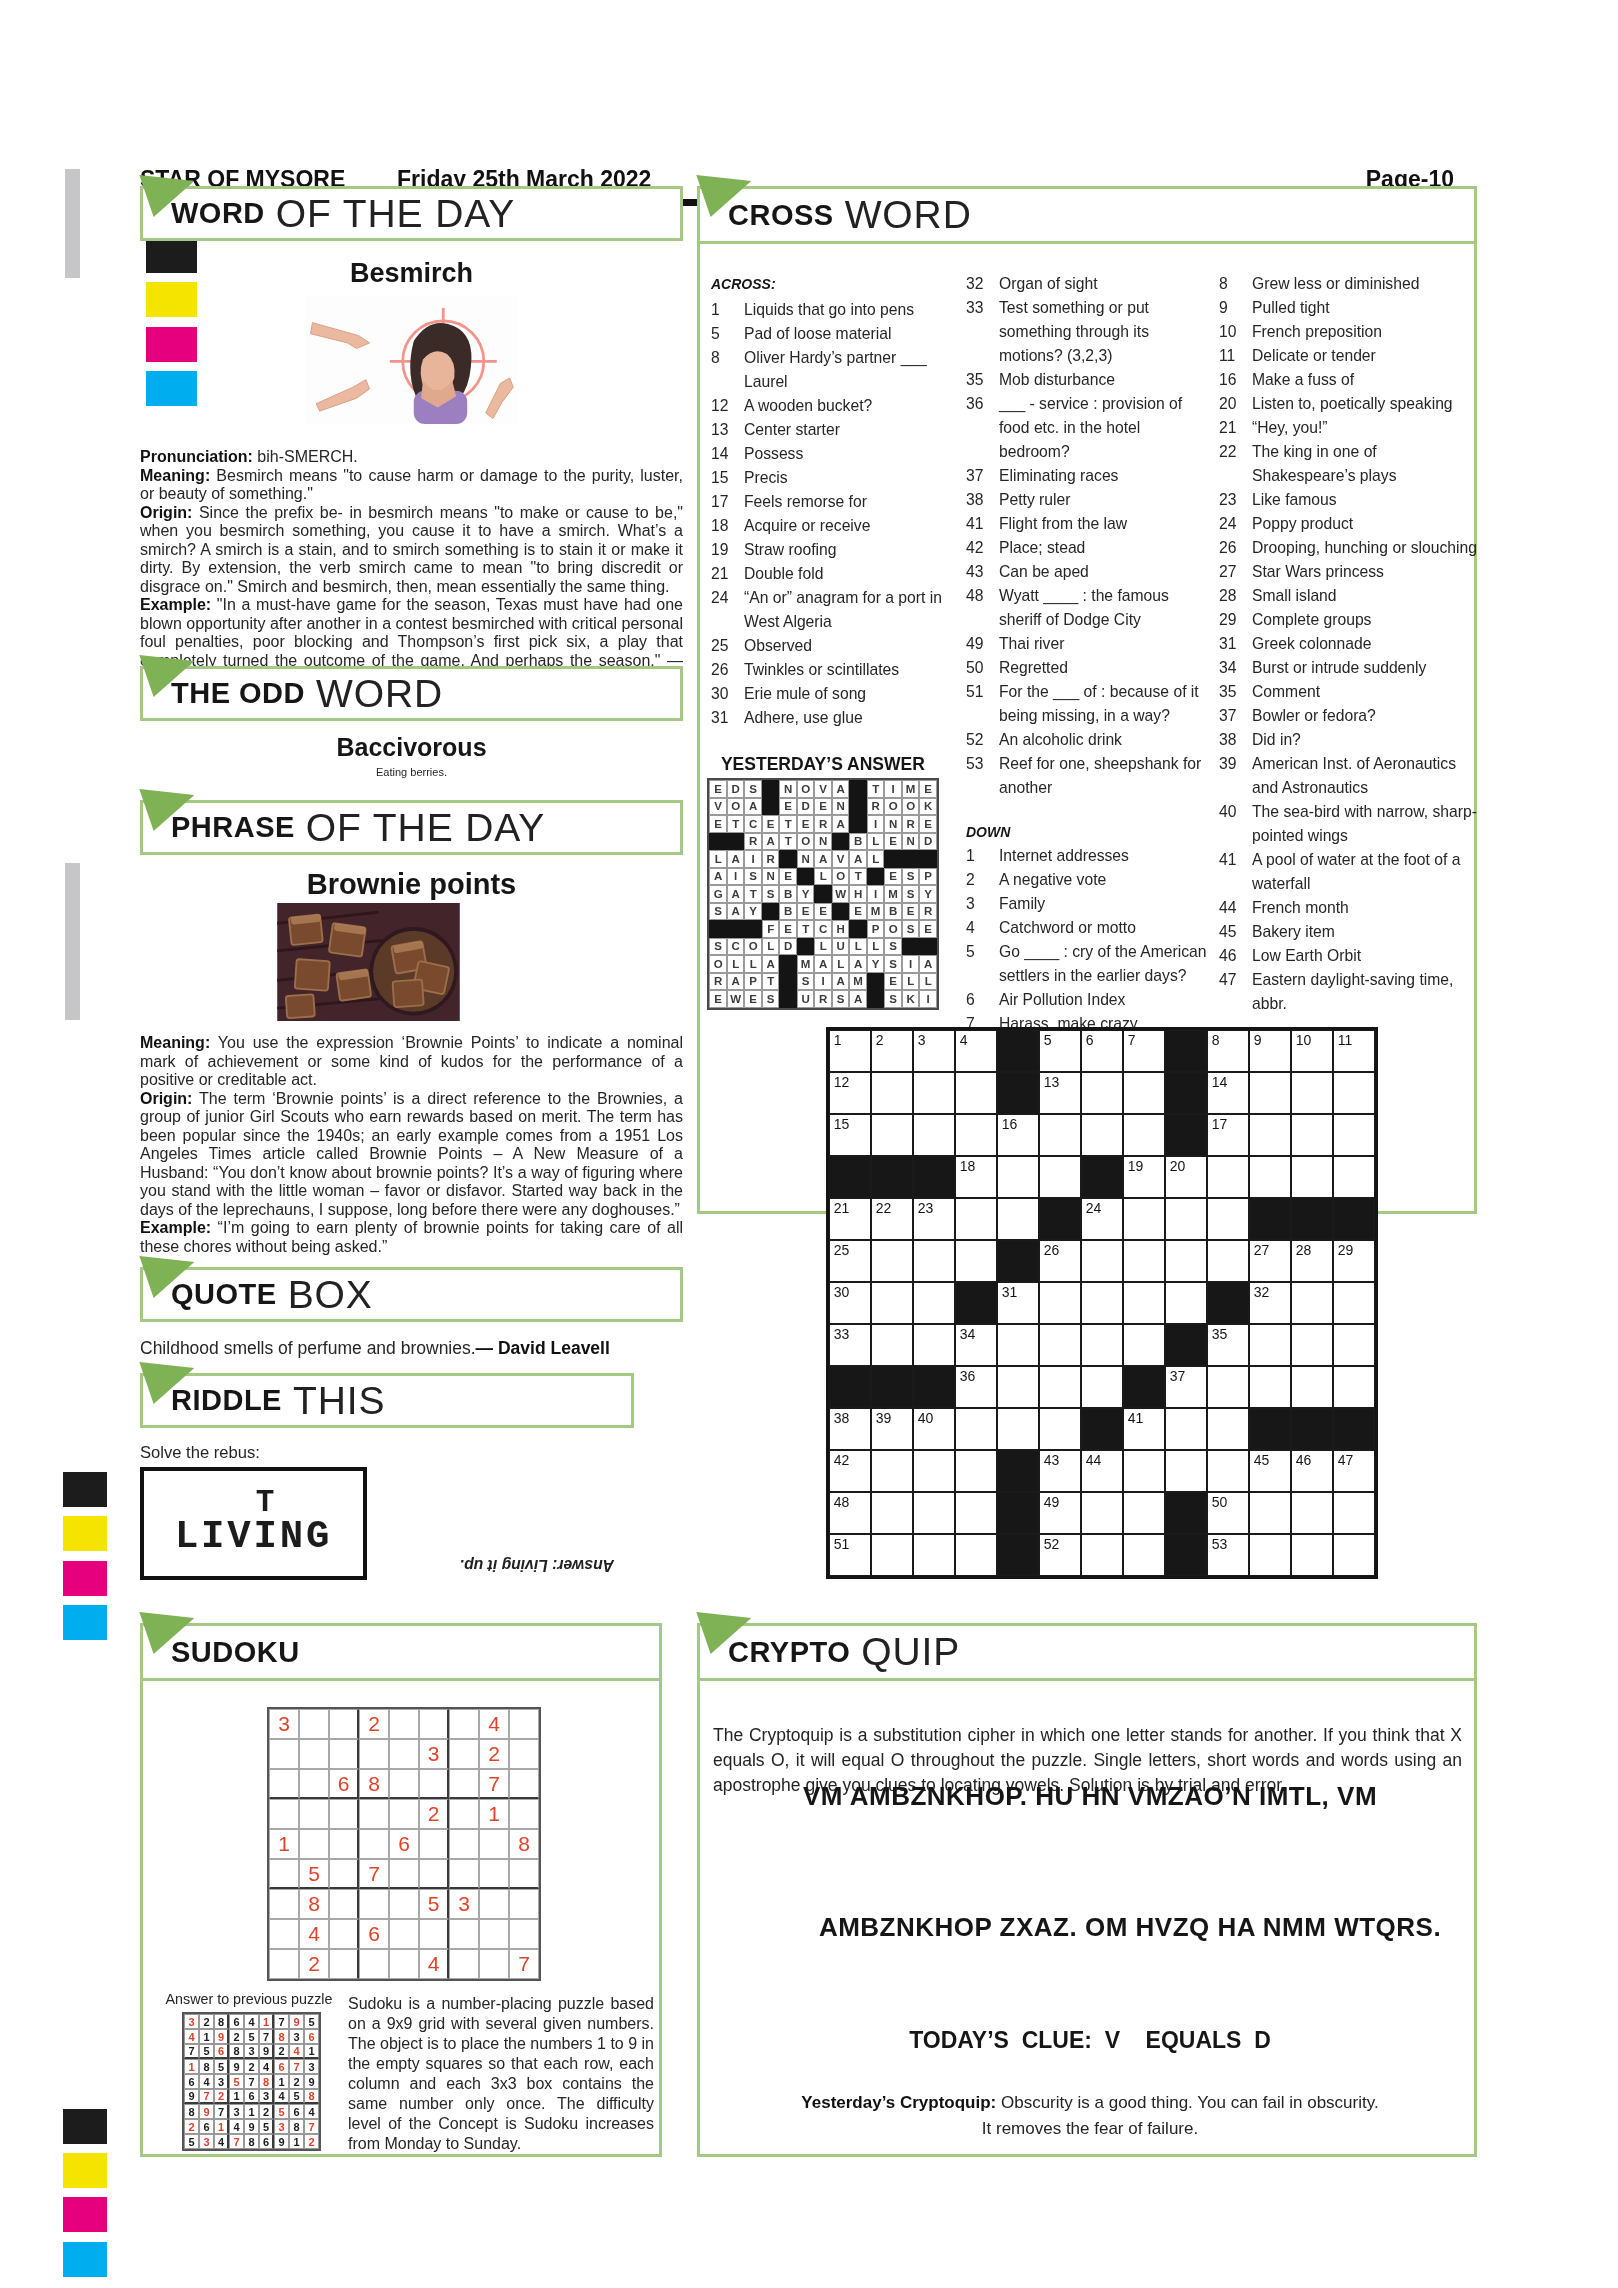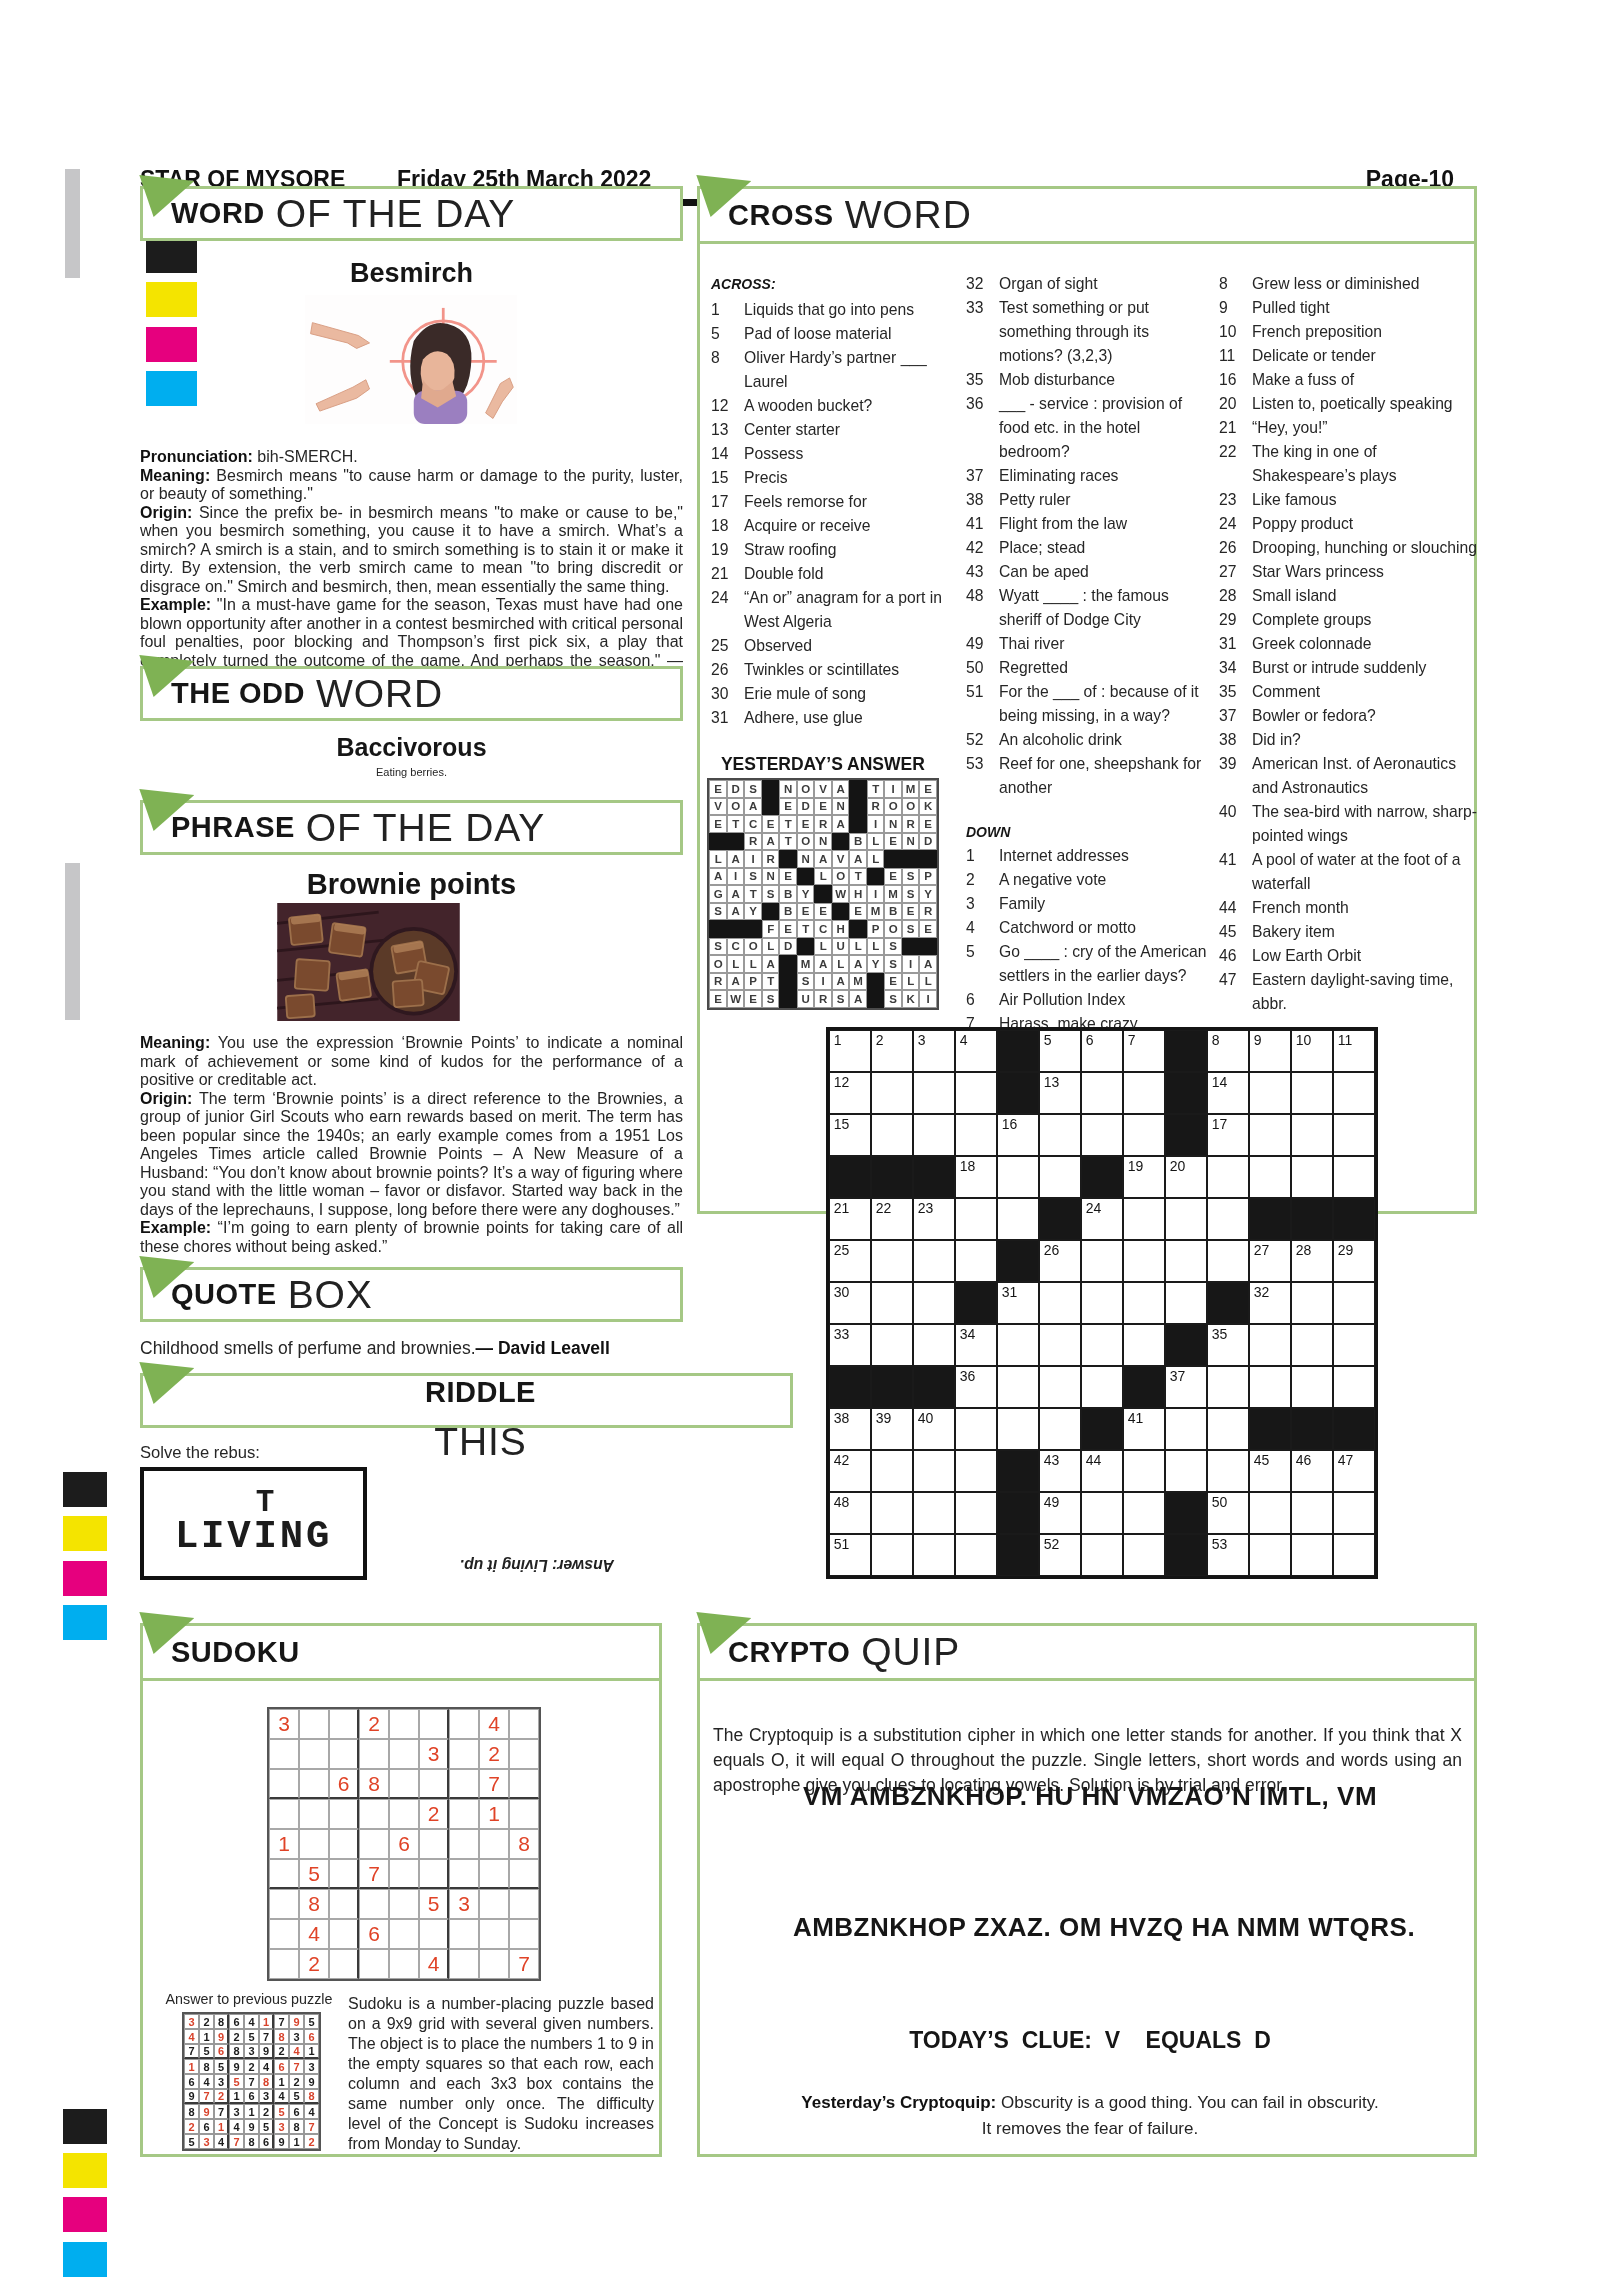--- a/index.html
+++ b/index.html
@@ -169,21 +169,21 @@
 
   <div class="lblbox" style="left:140px;top:1267px;width:543px;">
     <span class="fold"></span>
     <span class="lbl-strong">QUOTE</span>
     <span class="lbl-light">BOX</span>
   </div>
   <div class="abs" style="left:140px;top:1338px;width:543px;font-size:17.5px;color:#262626;">
     <span>Childhood smells of perfume and brownies.</span><b style="color:#111;">— David Leavell</b>
   </div>
 
-  <div class="lblbox" style="left:140px;top:1373px;width:653px;flex-direction:column;">
+  <div class="lblbox" style="left:140px;top:1373px;width:494px;">
     <span class="fold"></span>
     <span class="lbl-strong">RIDDLE</span>
     <span class="lbl-light">THIS</span>
   </div>
   <div class="abs" style="left:140px;top:1443px;font-size:16.6px;color:#262626;">Solve the rebus:</div>
   <div class="abs rebusbox" style="left:140px;top:1467px;width:227px;height:113px;">
     <span class="rebus-t">T</span>
     <span class="rebus-w">LIVING</span>
   </div>
   <div class="abs upside" style="left:457px;top:1556px;width:157px;">Answer: Living it up.</div>
@@ -1094,21 +1094,21 @@
   </div>
 
   <div class="section" style="left:697px;top:1623px;width:780px;height:534px;">
     <span class="fold"></span>
     <div class="lblrow tight">
       <span class="lbl-strong">CRYPTO</span>
       <span class="lbl-light">QUIP</span>
     </div>
     <div class="abs cq-intro" style="left:13px;top:61px;width:749px;margin-top:36px;">The Cryptoquip is a substitution cipher in which one letter stands for another.  If you think that X equals O, it will equal O throughout the puzzle.  Single letters, short words and words using an apostrophe give you clues to locating vowels. Solution is by trial and error.</div>
     <div class="abs cq-cipher" style="left:0px;top:155px;width:780px;">VM AMBZNKHOP. HU HN VMZAO’N IMTL, VM</div>
-    <div class="abs cq-cipher" style="left:14px;top:286px;width:780px;">AMBZNKHOP ZXAZ. OM HVZQ HA NMM WTQRS.</div>
+    <div class="abs cq-cipher" style="left:0px;top:286px;width:780px;padding-left:40px;">AMBZNKHOP ZXAZ. OM HVZQ HA NMM WTQRS.</div>
     <div class="abs cq-clue" style="left:0px;top:401px;width:780px;">TODAY’S  CLUE:  V    EQUALS  D</div>
     <div class="abs cq-yday" style="left:0px;top:467px;width:780px;">
       <b style="color:#111;">Yesterday’s Cryptoquip:</b> <span>Obscurity is a good thing. You can fail in obscurity.</span>
     </div>
     <div class="abs cq-yday" style="left:0px;top:493px;width:780px;">It removes the fear of failure.</div>
   </div>
 
 </div>
 
 

